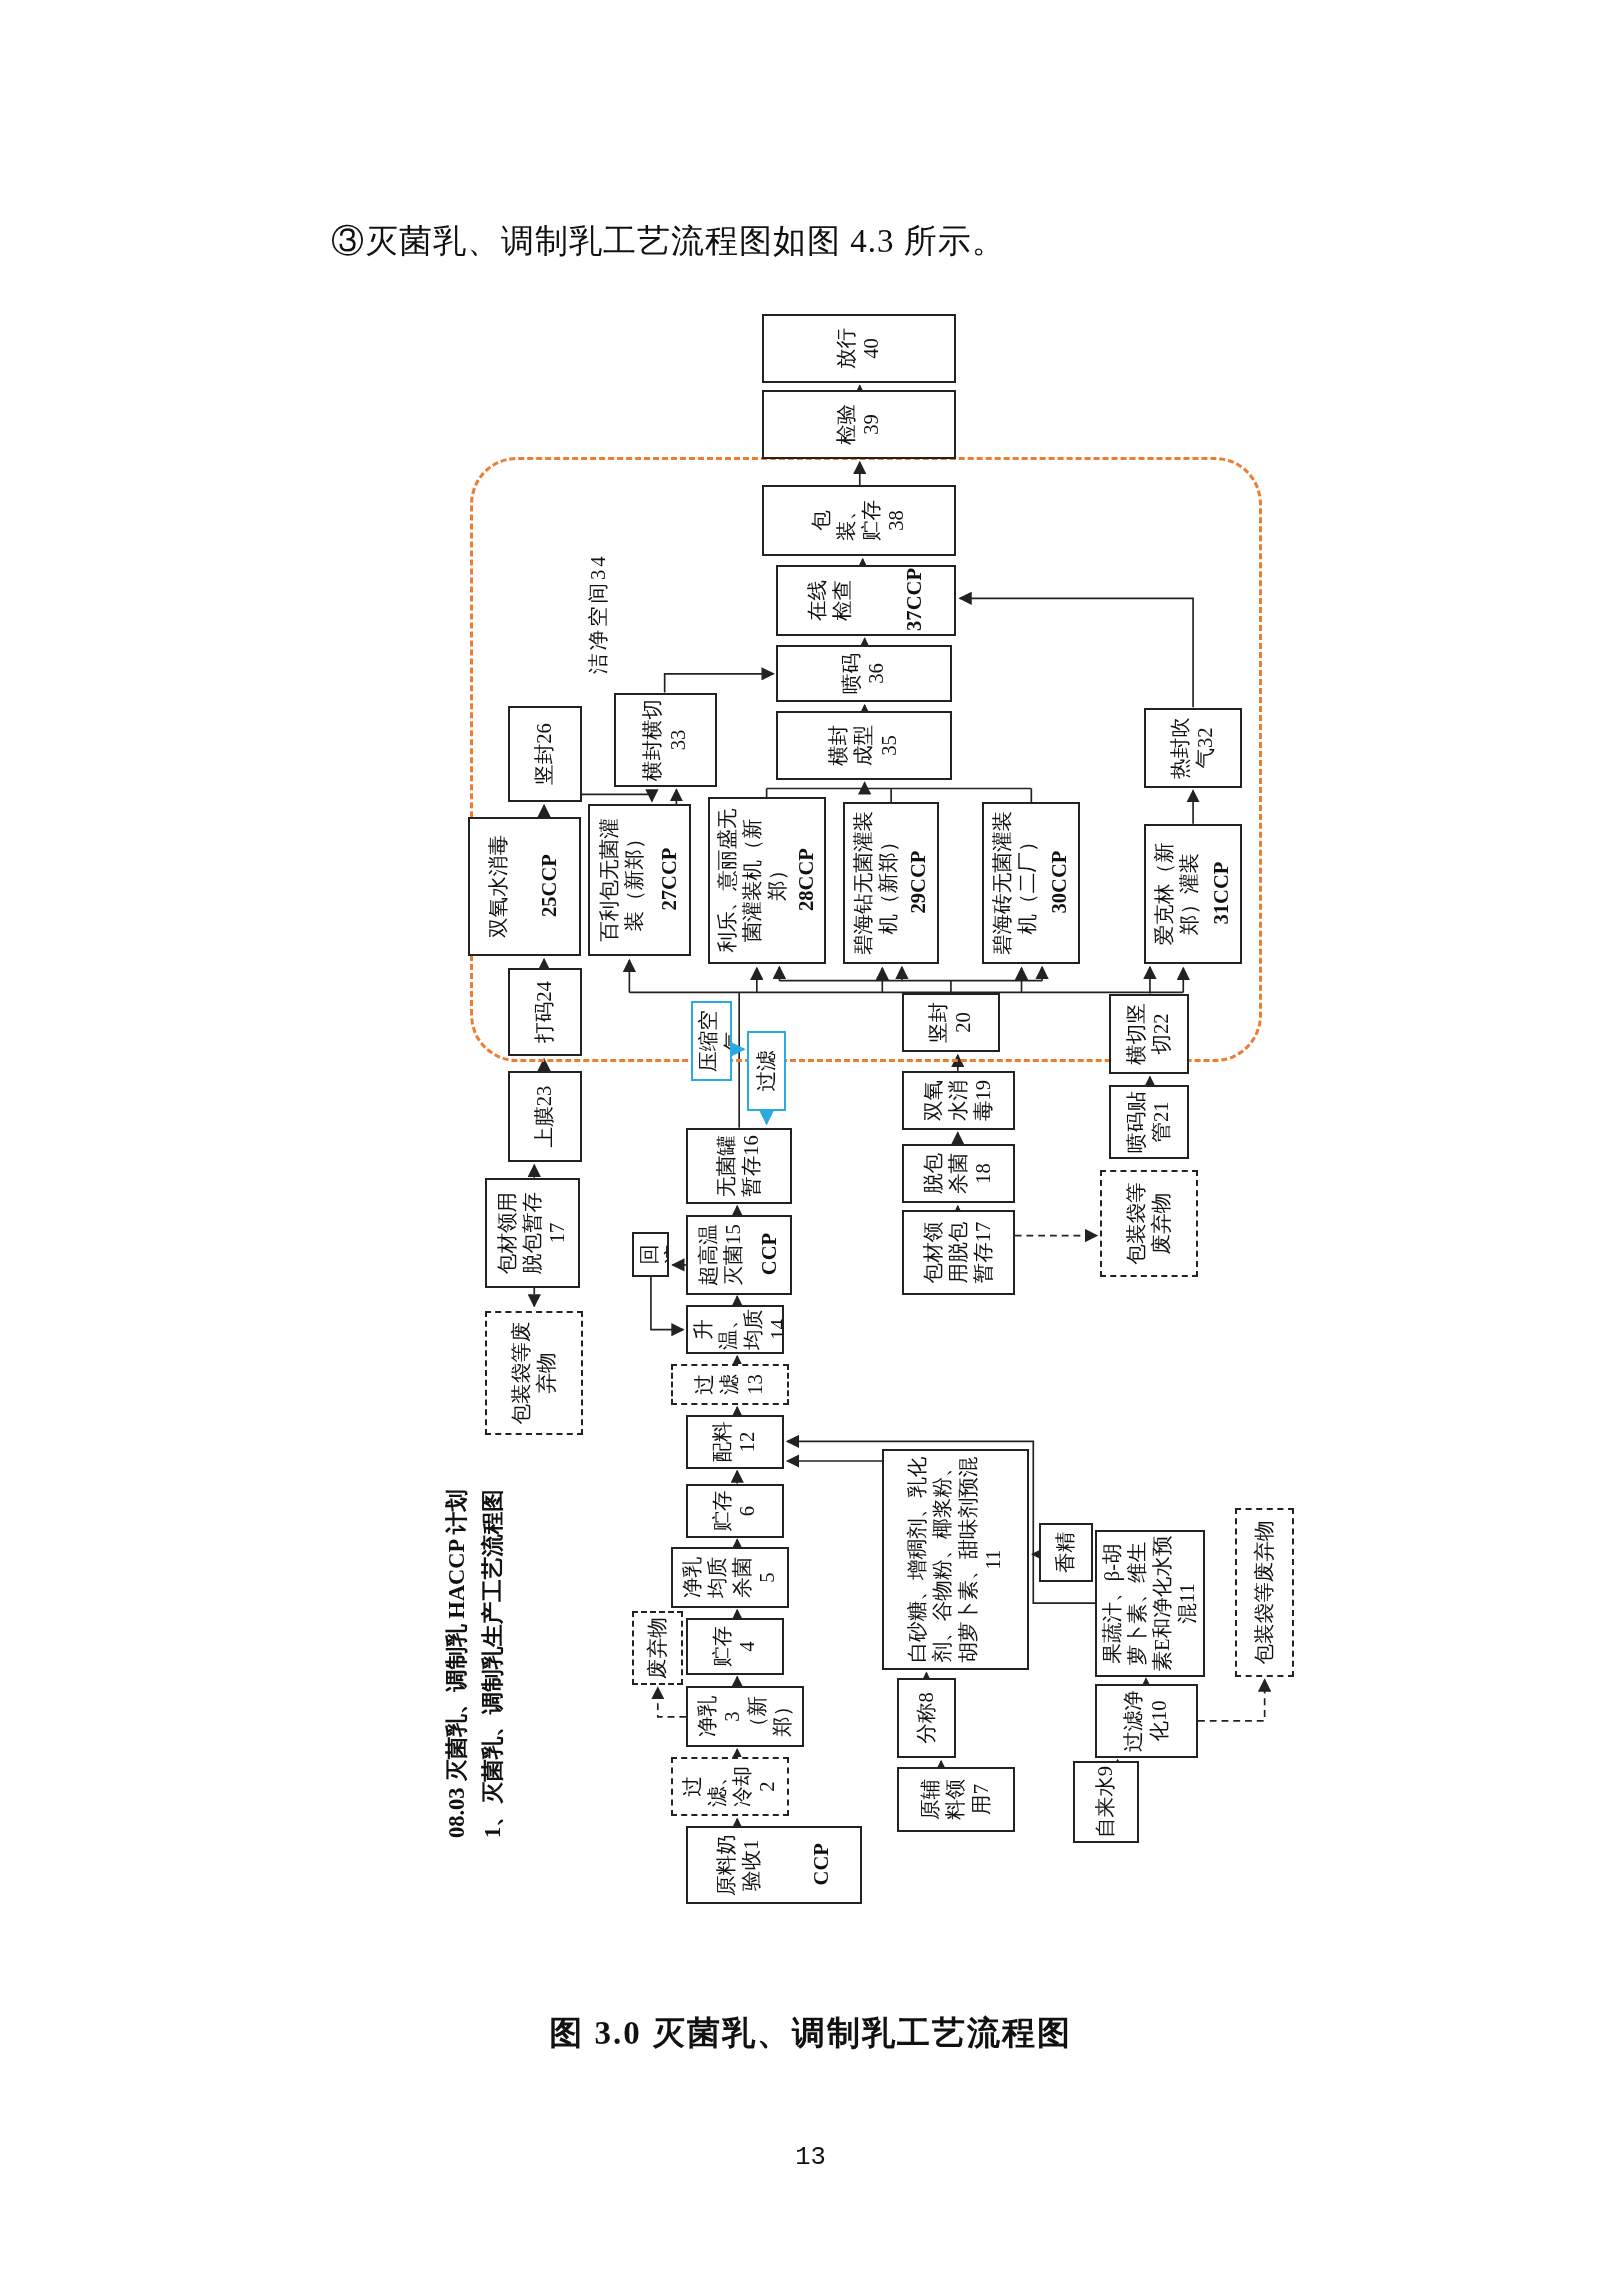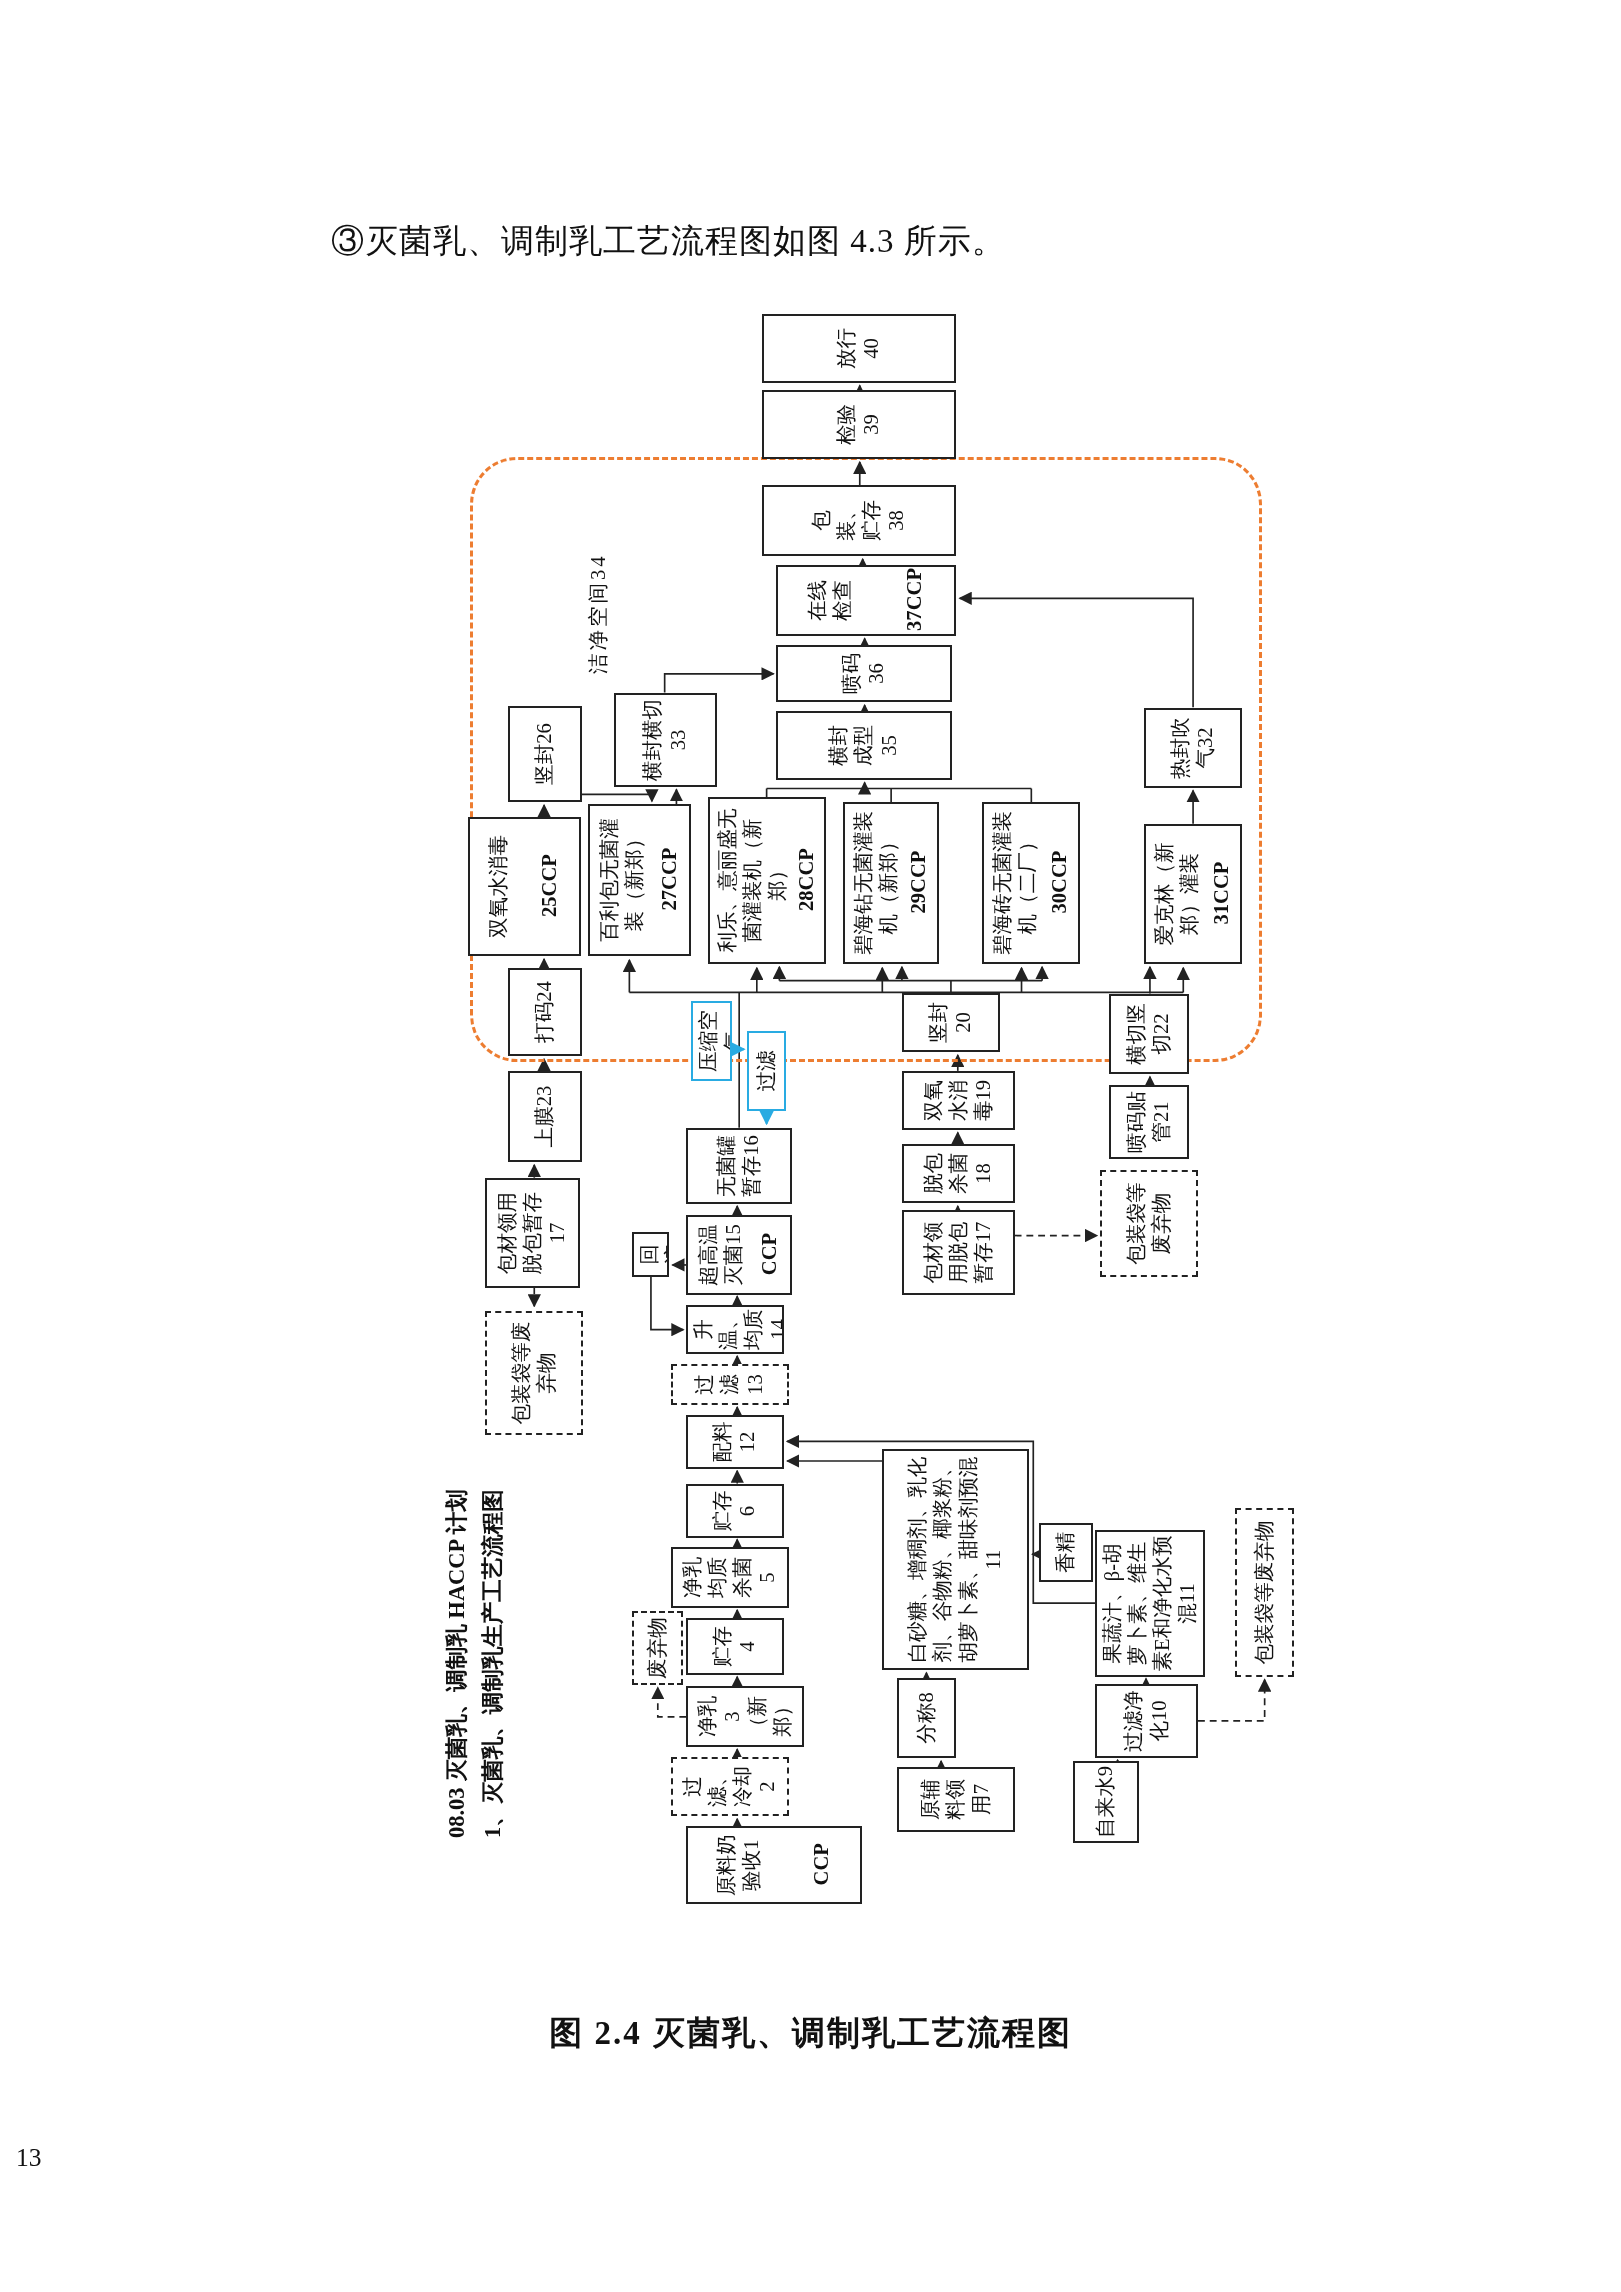--- a/index.html
+++ b/index.html
@@ -1,21 +1,21 @@
 <!DOCTYPE html>
 <html style="--region-color: #ED7D31; --utility-color: #29ABE2;"><head>
 <meta charset="utf-8">
 <style>
   html,body{margin:0;padding:0;background:#e8e8e8;}
   .page{position:relative;width:1621px;height:2293px;background:#ffffff;overflow:hidden;
         font-family:"Liberation Serif", serif;color:#111;margin:0 auto;}
   .intro{position:absolute;left:323px;top:211px;font-size:33px;margin:8px;letter-spacing:1px;}
   .caption{position:absolute;left:0;right:0;top:2011px;text-align:center;font-size:33px;
            font-weight:bold;margin:0;letter-spacing:2px;}
-  .pagenum{position:absolute;left:16px;right:0;top:2143px;font-size:25.5px;}
+  .pagenum{position:absolute;left:0;right:0;top:2143px;text-align:center;font-size:25.5px;font-family:Liberation Mono, monospace;}
 
   
   .chart-rotated{position:absolute;left:441px;top:314px;width:1598px;height:863px;
                  transform-origin:0 0;transform:rotate(-90deg) translateX(-1598px);}
   svg.arrows{position:absolute;left:0;top:0;}
   .st{stroke:#222;fill:none;stroke-width:1.7px;}
   .stdash{stroke:#222;fill:none;stroke-width:1.7px;stroke-dasharray:7 5;}
   .stcy{stroke:var(--utility-color,#29ABE2);fill:none;stroke-width:2px;}
 
   .clean-region{position:absolute;left:850px;top:29px;width:599px;height:786px;
@@ -296,17 +296,17 @@
 
     <div class="node cyan" style="left:831px;top:250px;width:80px;height:41px">
         <span data-bind="chart.nodes.air.label">压缩空气</span>
       </div>
     <div class="node cyan" style="left:801px;top:306px;width:80px;height:39px">
         <span data-bind="chart.nodes.air_filter.label">过滤</span>
       </div>
 
   </div>
 
-  <p class="caption" data-bind="page.caption">图 2.4  灭菌乳、调制乳工艺流程图</p>
+  <p class="caption" data-bind="page.caption">图 3.0  灭菌乳、调制乳工艺流程图</p>
   <div class="pagenum" data-bind="page.page_number">13</div>
 
 </div>
 
 
 </body></html>

